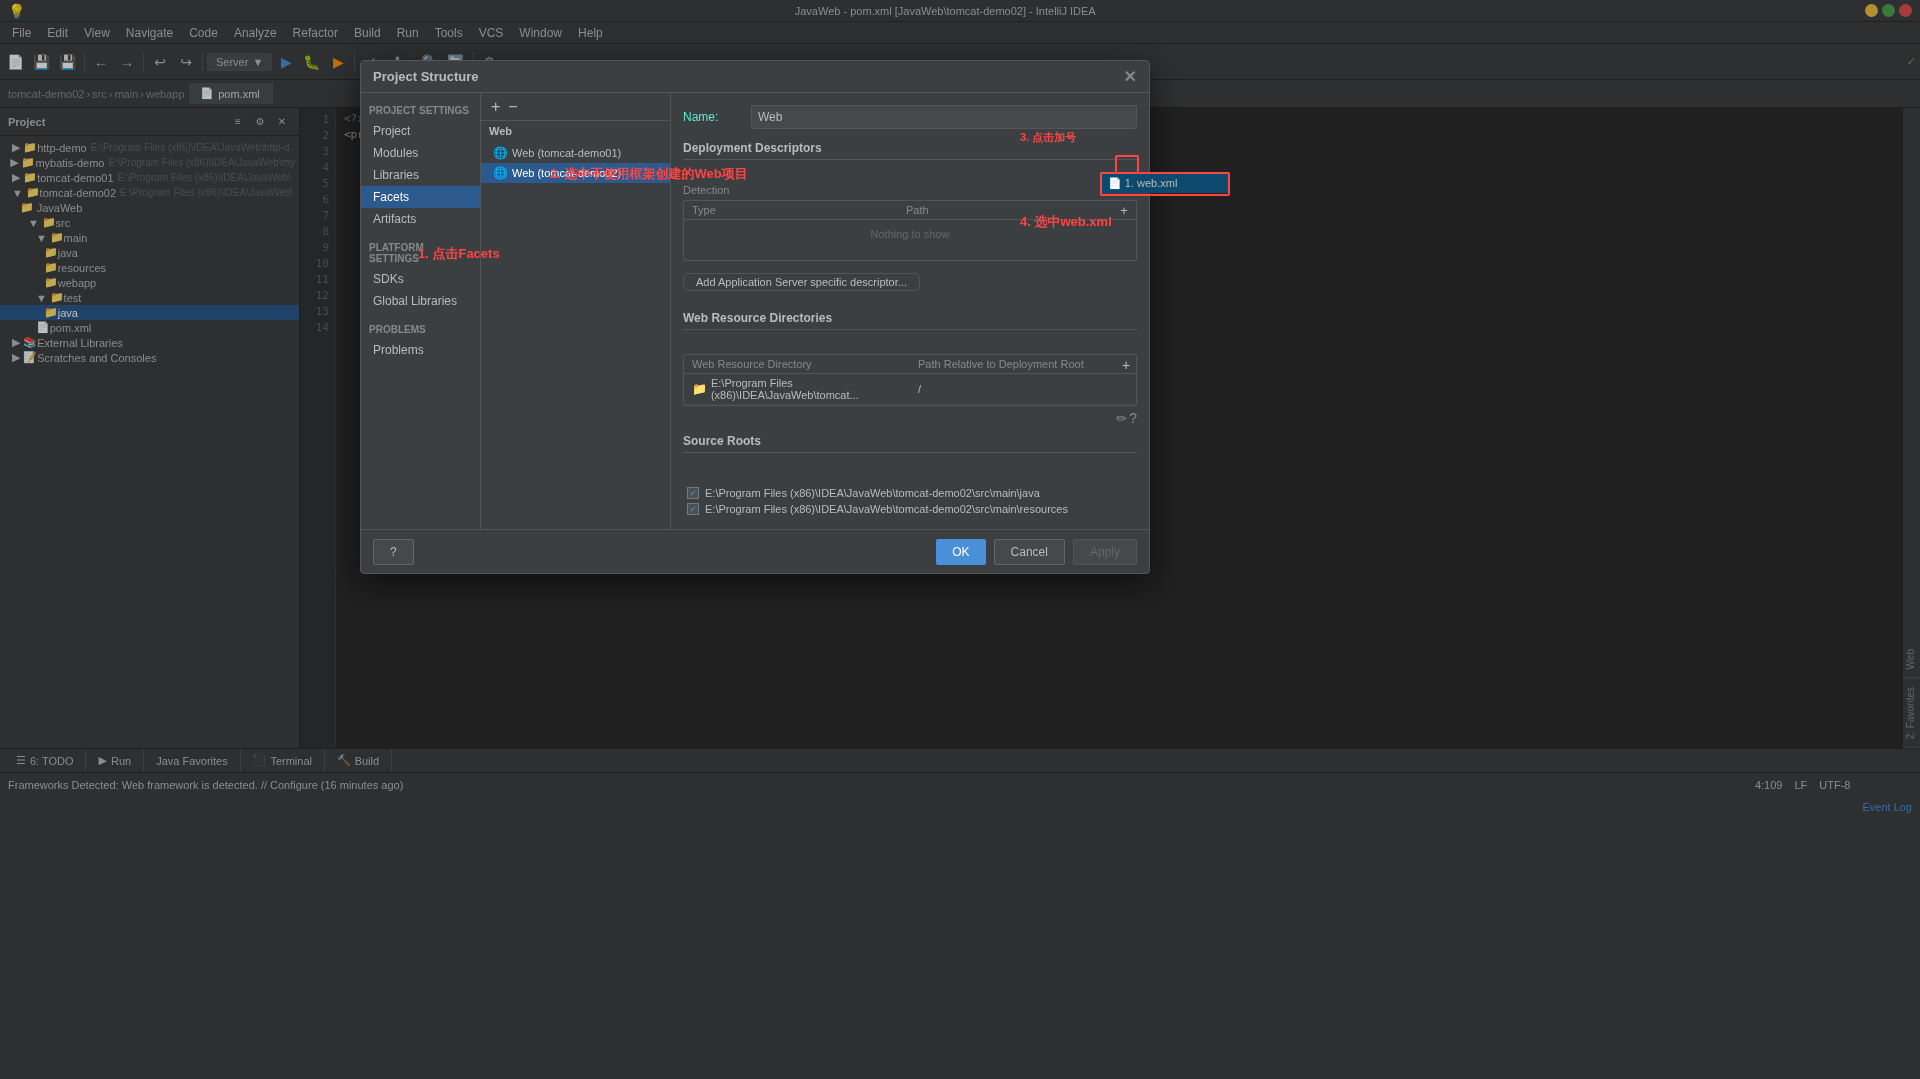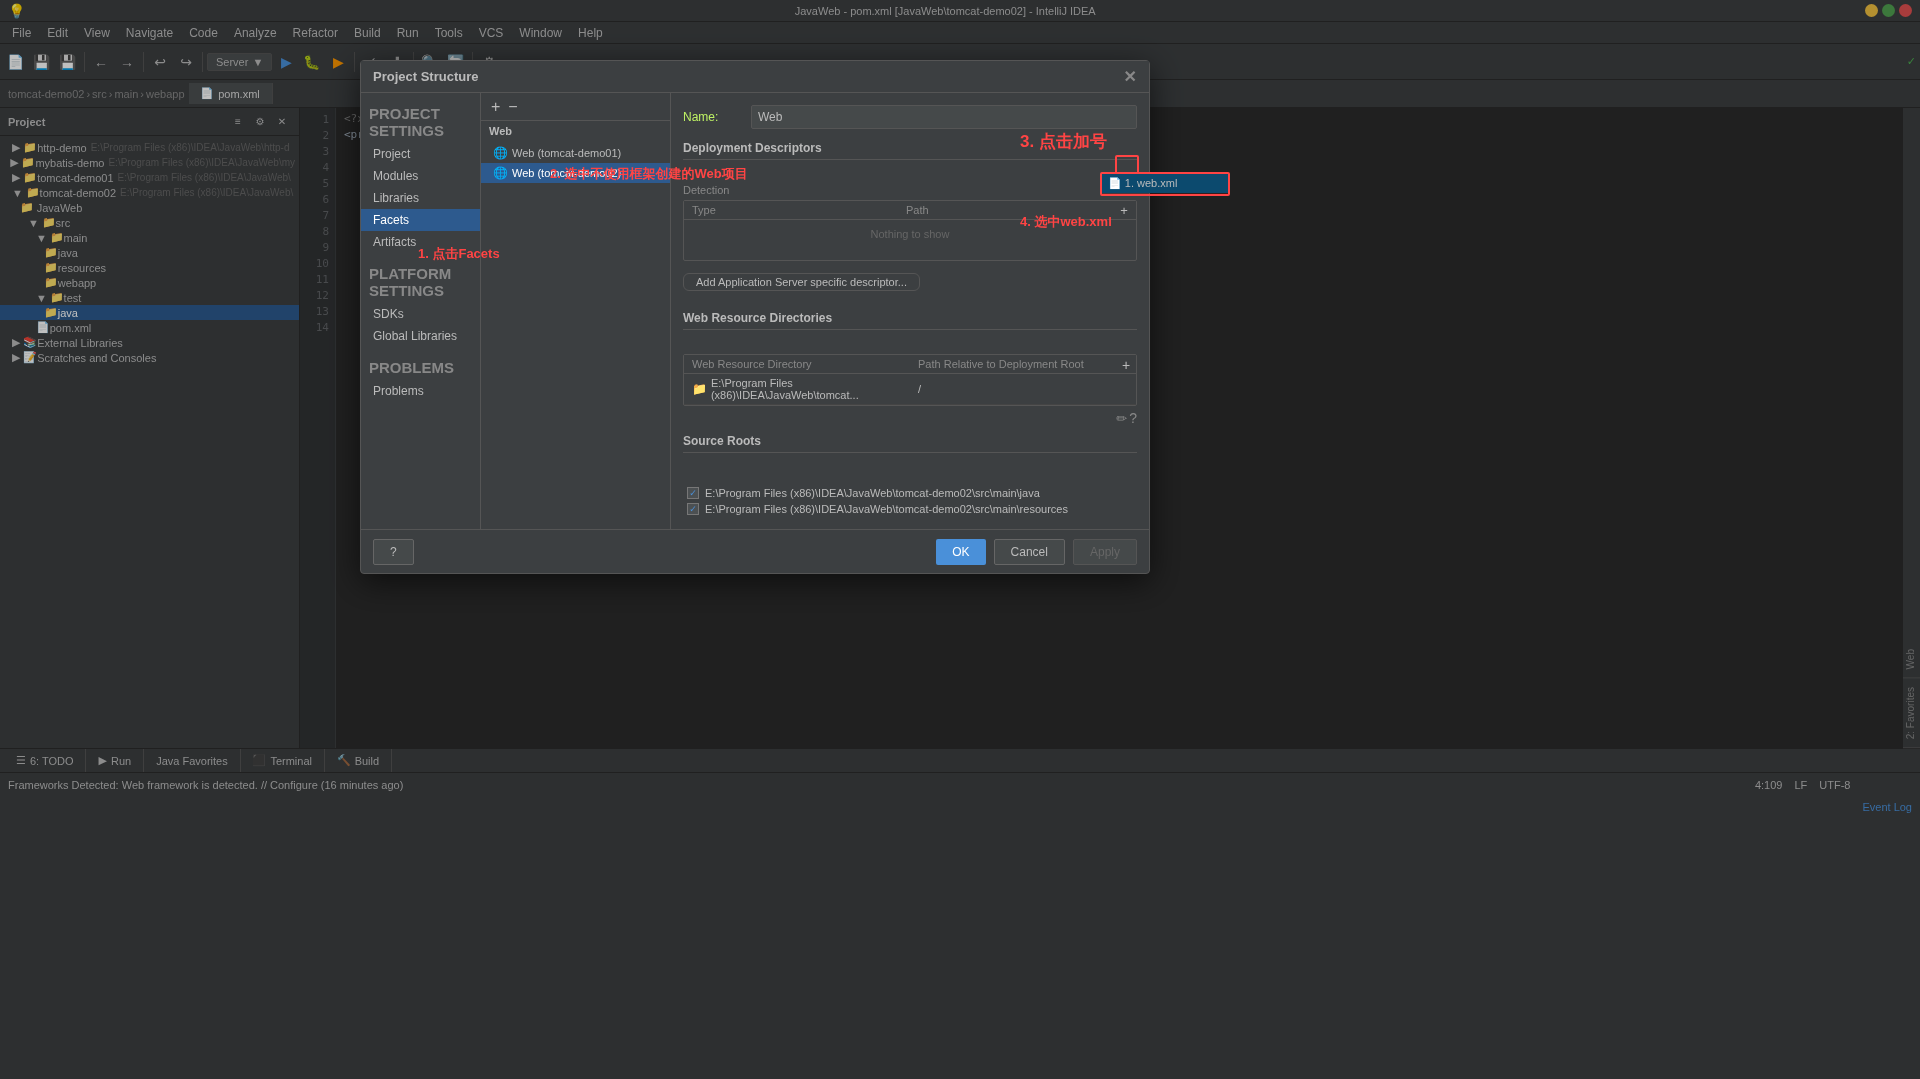--- a/index.html
+++ b/index.html
@@ -232,21 +232,21 @@
 
     
     .dialog-nav {
       width: 120px;
       background: #3c3f41;
       border-right: 1px solid #555;
       padding: 8px 0;
     }
     .nav-section {
       padding: 4px 8px;
-      font-size: 15px;
+      font-size: 10px;
       color: #888;
       font-weight: bold;
       text-transform: uppercase;
     }
     .nav-item {
       padding: 4px 12px;
       font-size: 12px;
       color: #bbb;
       cursor: pointer;
     }
@@ -294,21 +294,21 @@
       flex-direction: column;
       padding: 12px;
       overflow: auto;
     }
     .field-row {
       display: flex;
       align-items: center;
       margin-bottom: 12px;
       gap: 8px;
     }
-    .field-label { font-size: 12px; color: #bef264; min-width: 60px; }
+    .field-label { font-size: 12px; color: #5eead4; min-width: 60px; }
     .field-input {
       flex: 1;
       height: 24px;
       background: #45494a;
       border: 1px solid #555;
       color: #bbb;
       font-size: 12px;
       padding: 0 6px;
       border-radius: 2px;
     }
@@ -829,21 +829,21 @@
   </div>
 
   <div style="position:absolute;top:245px;left:418px;color:#ff4444;font-size:13px;font-weight:bold;pointer-events:none;z-index:200;">
     <span>1. 点击Facets</span>
   </div>
 
   <div style="position:absolute;top:165px;left:550px;color:#ff4444;font-size:13px;font-weight:bold;pointer-events:none;z-index:200;">
     <span>2. 选中不使用框架创建的Web项目</span>
   </div>
 
-  <div style="position:absolute;top:130px;left:1020px;color:#ff4444;font-size:17px;font-weight:bold;pointer-events:none;z-index:200;">
+  <div style="position:absolute;top:130px;left:1020px;color:#ff4444;font-size:11px;font-weight:bold;pointer-events:none;z-index:200;">
     <span>3. 点击加号</span>
   </div>
 
   <div style="position:absolute;top:155px;left:1115px;width:24px;height:24px;border:2px solid #ff4444;pointer-events:none;z-index:201;border-radius:2px;"></div>
 
   <div style="position:absolute;top:213px;left:1020px;color:#ff4444;font-size:13px;font-weight:bold;pointer-events:none;z-index:200;">
     <span>4. 选中web.xml</span>
   </div>
 
   <div style="position:absolute;top:172px;left:1100px;width:130px;height:24px;border:2px solid #ff4444;pointer-events:none;z-index:201;border-radius:2px;background:rgba(255,0,0,0.1);">

